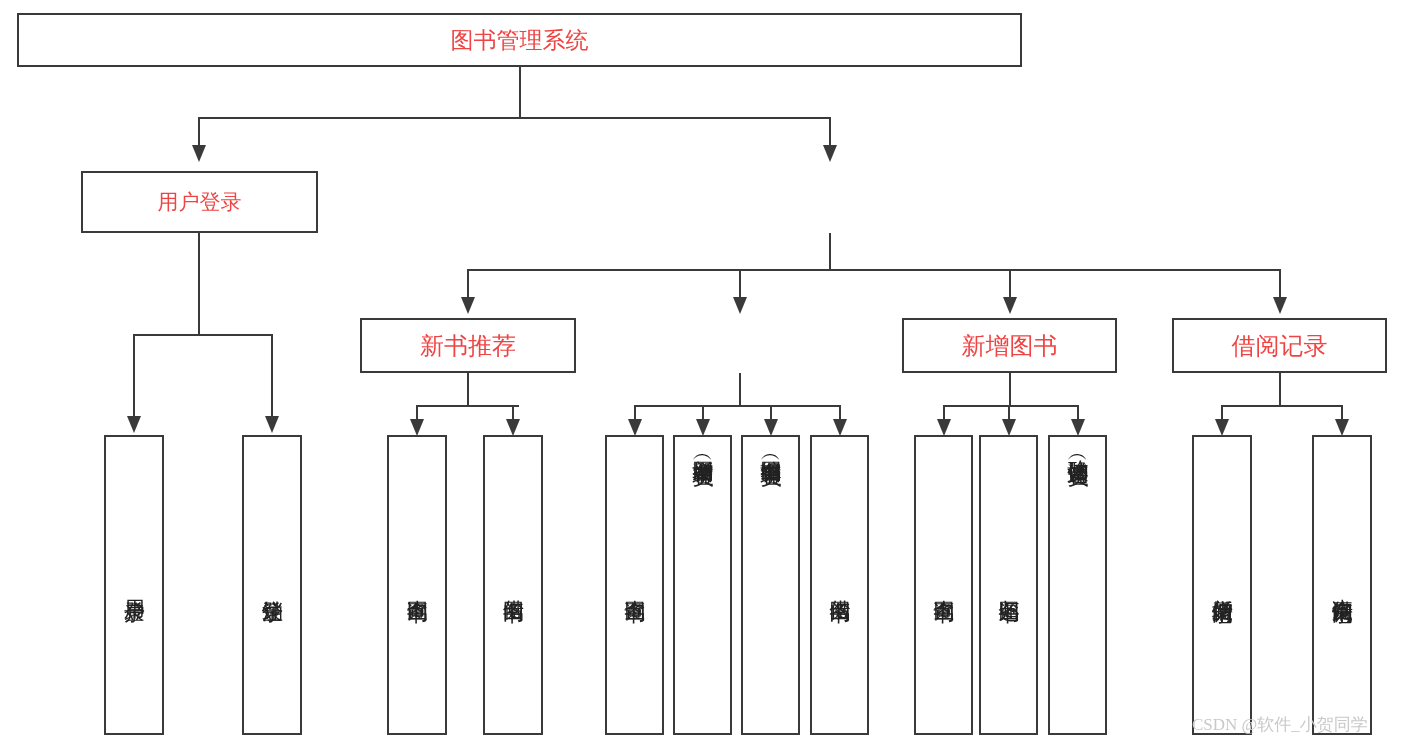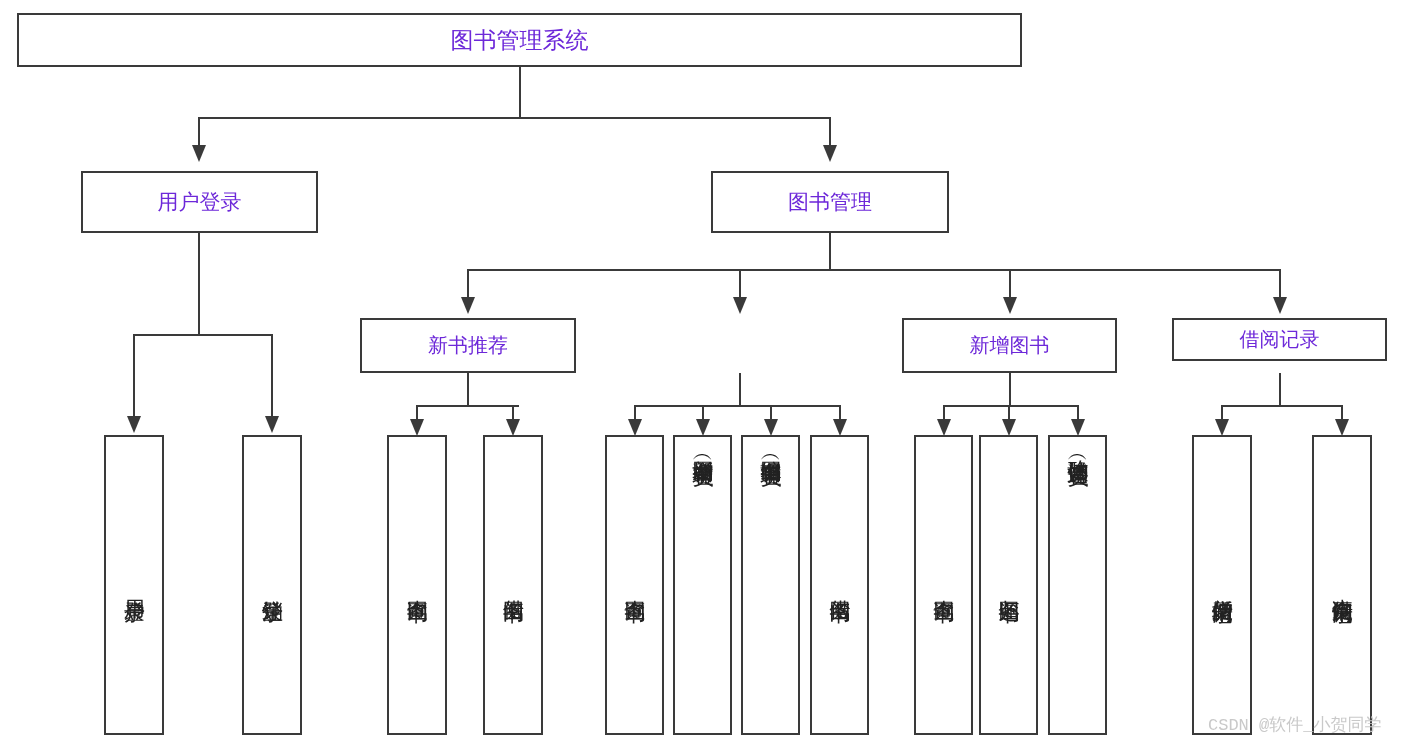--- a/index.html
+++ b/index.html
@@ -1,56 +1,53 @@
 <!DOCTYPE html>
 <html><head>
 <meta charset="utf-8">
 <style>
   html,body{margin:0;padding:0;background:#ffffff;}
   body{font-family:"DejaVu Sans","Liberation Sans",sans-serif;}
   #canvas{position:relative;width:1405px;height:747px;background:#fff;overflow:hidden;}
   .box{position:absolute;box-sizing:border-box;border:2px solid #3a3a3a;background:#fff;
-       display:flex;align-items:center;justify-content:center;color:#6d28d9;}
+       display:flex;align-items:center;justify-content:center;color:#ef4444;}
   .box.root{font-size:23px;}
   .box.l2{font-size:21px;}
-  .box.l3{font-size:20px;}
+  .box.l3{font-size:24px;}
   .leaf{position:absolute;box-sizing:border-box;border:2px solid #3a3a3a;background:#fff;
         display:flex;align-items:center;justify-content:center;overflow:hidden;}
   .vtext{writing-mode:vertical-rl;text-orientation:upright;font-size:21px;color:#222;
          line-height:1.18;letter-spacing:1px;white-space:nowrap;}
   .leaf.topalign{align-items:flex-start;padding-top:6px;}
   .line{position:absolute;background:#3a3a3a;}
   .hline{height:2px;}
   .vline{width:2px;}
   .arrow{position:absolute;width:0;height:0;border-left:7px solid transparent;
          border-right:7px solid transparent;border-top:17px solid #3a3a3a;}
   .watermark{position:absolute;font-size:17px;color:#c9c9c9;white-space:nowrap;
-             font-family:Liberation Mono, monospace;margin-left:16px;}
+             font-family:Liberation Serif, serif;}
 </style>
 </head>
 <body>
 
 <div id="canvas">
 
   <div class="box root" style="left:17px;top:13px;width:1005px;height:54px;">
     <span>图书管理系统</span>
   </div>
 
   <div class="line vline" style="left:519px;top:67px;height:50px;"></div>
   <div class="line hline" style="left:198px;top:117px;width:633px;"></div>
   <div class="line vline" style="left:198px;top:117px;height:28px;"></div>
   <div class="arrow" style="left:192px;top:145px;"></div>
   <div class="line vline" style="left:829px;top:117px;height:28px;"></div>
   <div class="arrow" style="left:823px;top:145px;"></div>
 
   <div class="box l2" style="left:81px;top:171px;width:237px;height:62px;">
     <span>用户登录</span>
-  </div>
-  <div class="box l2" style="left:711px;top:171px;width:238px;height:62px;">
-    <span>图书管理</span>
   </div>
 
   <div class="line vline" style="left:198px;top:233px;height:102px;"></div>
   <div class="line hline" style="left:133px;top:334px;width:139px;"></div>
   <div class="line vline" style="left:133px;top:334px;height:82px;"></div>
   <div class="arrow" style="left:127px;top:416px;"></div>
   <div class="line vline" style="left:271px;top:334px;height:82px;"></div>
   <div class="arrow" style="left:265px;top:416px;"></div>
 
   <div class="line vline" style="left:829px;top:233px;height:37px;"></div>
@@ -63,21 +60,21 @@
   <div class="arrow" style="left:1003px;top:297px;"></div>
   <div class="line vline" style="left:1279px;top:269px;height:28px;"></div>
   <div class="arrow" style="left:1273px;top:297px;"></div>
 
   <div class="box l3" style="left:360px;top:318px;width:216px;height:55px;">
     <span>新书推荐</span>
   </div>
   <div class="box l3" style="left:902px;top:318px;width:215px;height:55px;">
     <span>新增图书</span>
   </div>
-  <div class="box l3" style="left:1172px;top:318px;width:215px;height:43px;">
+  <div class="box l3" style="left:1172px;top:318px;width:215px;height:55px;">
     <span>借阅记录</span>
   </div>
 
   <div class="line vline" style="left:467px;top:373px;height:33px;"></div>
   <div class="line hline" style="left:416px;top:405px;width:103px;"></div>
   <div class="line vline" style="left:416px;top:405px;height:15px;"></div>
   <div class="arrow" style="left:410px;top:419px;"></div>
   <div class="line vline" style="left:512px;top:405px;height:15px;"></div>
   <div class="arrow" style="left:506px;top:419px;"></div>
 

